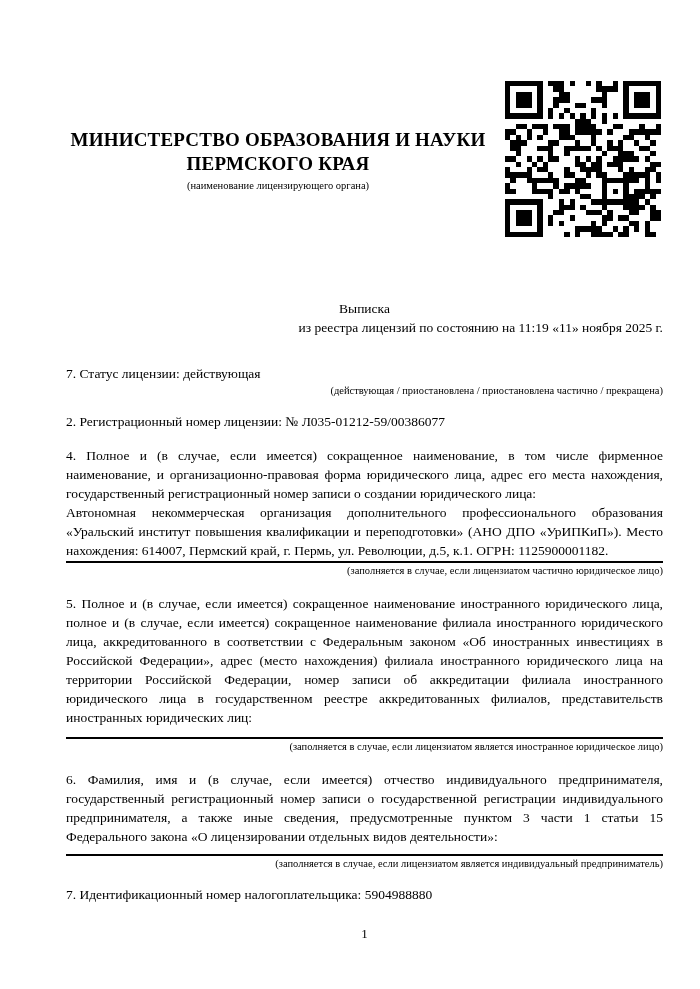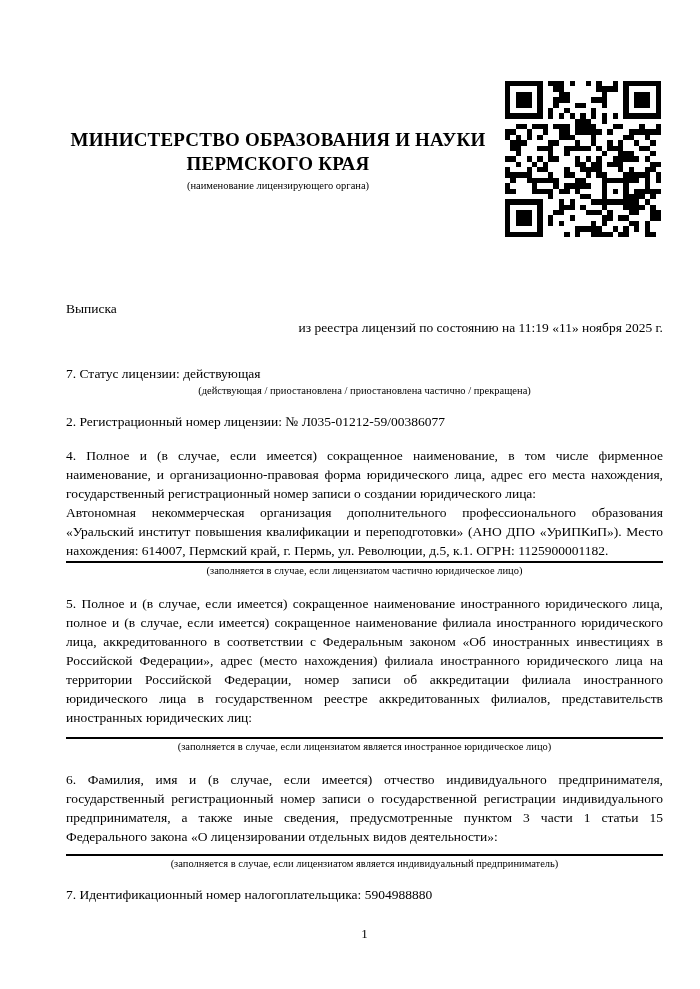--- a/index.html
+++ b/index.html
@@ -40,28 +40,28 @@
   }
   .qr-box svg { width: 100%; height: 100%; display: block; }
   .content {
     position: absolute;
     top: 299px;
     left: 66px;
     width: 597px;
     font-size: 13.5px;
     line-height: 19px;
   }
-  .doc-title { text-align: left; }
+  .doc-title { text-align: center; }
   .doc-subtitle { text-align: right; margin-bottom: 27px; }
   .item { text-align: justify; margin: 0; }
   .item.gap-after { margin-bottom: 15px; }
   .small-caption {
     font-size: 10.5px;
     line-height: 15px;
-    text-align: center;
+    text-align: right;
   }
   .caption-gap { margin-bottom: 14px; }
   .rule {
     border-top: 2px solid #000000;
     height: 0;
   }
   .rule.flush { margin-top: 1px; }
   .rule.spaced-10 { margin-top: 10px; }
   .rule.spaced-8 { margin-top: 8px; }
   .block-gap { margin-bottom: 16px; }

